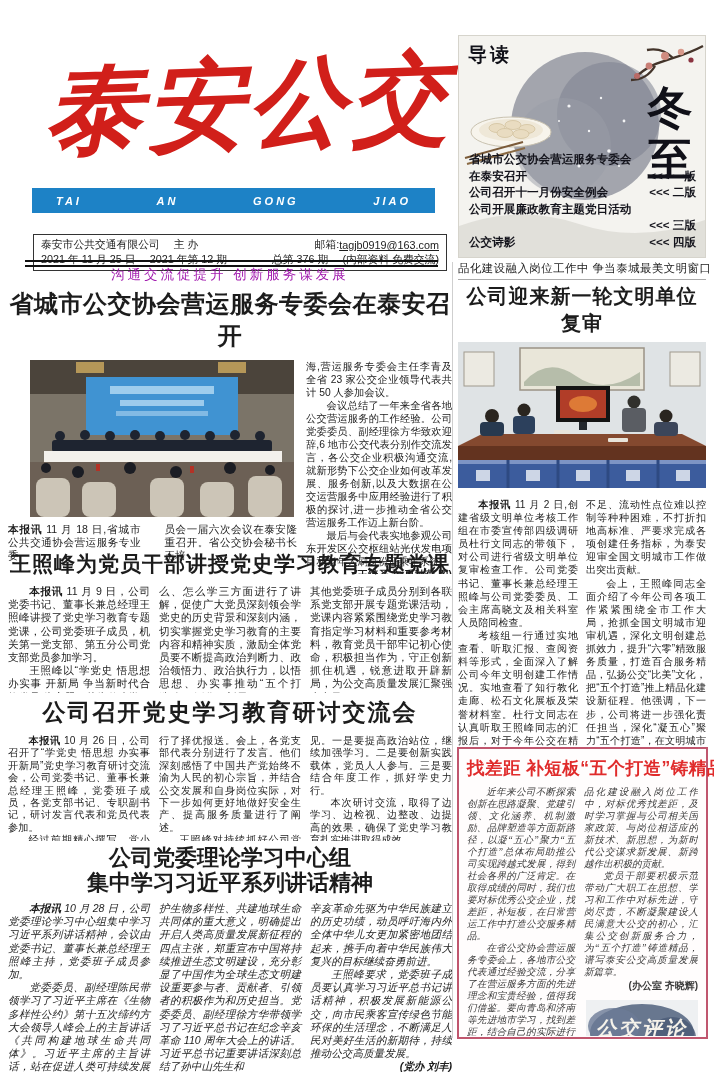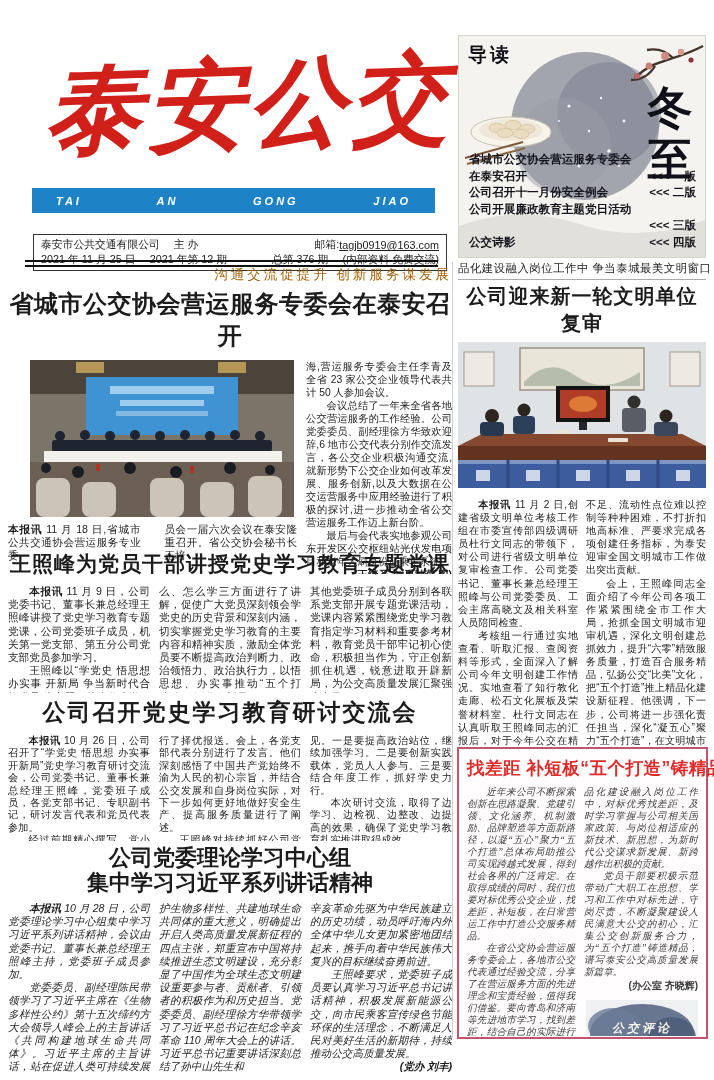--- a/index.html
+++ b/index.html
@@ -57,21 +57,21 @@
   }
   .guide-row { display:flex; justify-content:space-between; line-height:16.5px; }
   .guide-row.right { justify-content:flex-end; }
 
   
   .art-cols { display:flex; gap:9px; overflow:hidden; }
   .art-col { flex:1; font-size:10.6px; line-height:13.2px; text-align:justify; }
   .art-col p { text-indent:2em; }
   .art-col p.cont { text-indent:0; }
   .byline { text-align:right; font-weight:bold; }
-  .kicker { text-align:right; font-size:13.5px; letter-spacing:3px; color:#a16207; }
+  .kicker { text-align:center; font-size:13.5px; letter-spacing:3px; color:#a21caf; }
 
   
   .a1 { position:absolute; left:8px; top:266px; width:444px; height:282px; }
   .a1-headline { text-align:center; font-size:24px; font-weight:bold; letter-spacing:0.5px; margin-top:4px; }
   .a1-content { display:flex; gap:9px; margin-top:8px; height:214px; overflow:hidden; }
   .a1-left { width:289px; display:flex; flex-direction:column; }
   .photo1 { width:264px; height:157px; margin-left:22px; background:#777; }
   .a1-leads { display:flex; gap:24px; margin-top:6px; flex:1; }
   .a1-lead { flex:1; font-size:10.6px; line-height:13.2px; text-align:justify; }
   .a1-right { flex:1; font-size:10.3px; line-height:13px; text-align:justify; overflow:hidden; }
@@ -120,21 +120,21 @@
   .commentary-col {
     flex:1; font-family:"Liberation Serif", "DejaVu Serif", serif; font-style:italic;
     font-size:9.6px; line-height:12px; text-align:justify; color:#3a3a3a;
   }
   .commentary-col p { text-indent:2em; }
   .commentary-col p.cont { text-indent:0; }
   .commentary-col .byline { font-family:"Liberation Sans", sans-serif; font-style:normal; font-size:10px; margin-top:2px; }
   .stamp { position:relative; width:112px; height:70px; margin-top:8px; margin-left:2px; }
   .stamp-label {
     position:absolute; left:0; right:0; top:22px; text-align:center; color:#f5f2ea;
-    font-family:"DejaVu Serif", serif; font-weight:bold; font-size:12px;
+    font-family:"DejaVu Serif", serif; font-weight:bold; font-size:20px;
     letter-spacing:3px; font-style:italic;
   }
 </style>
 </head>
 <body>
 
 <div class="page">
 
   <div class="masthead-title">泰安公交</div>
 

